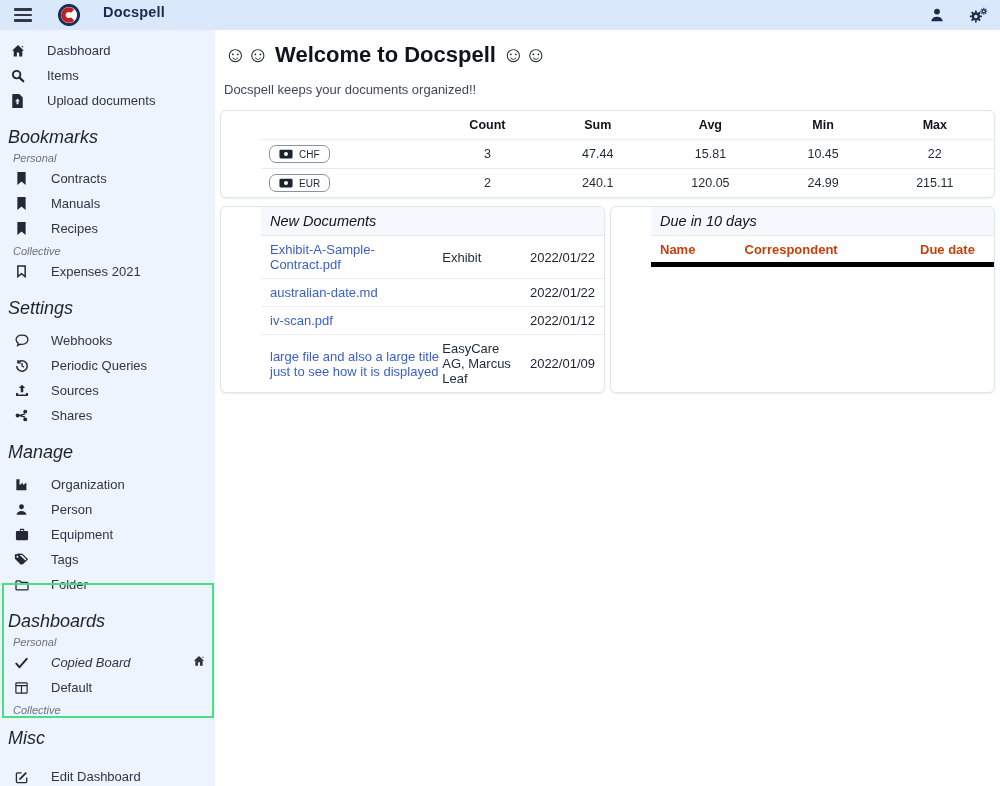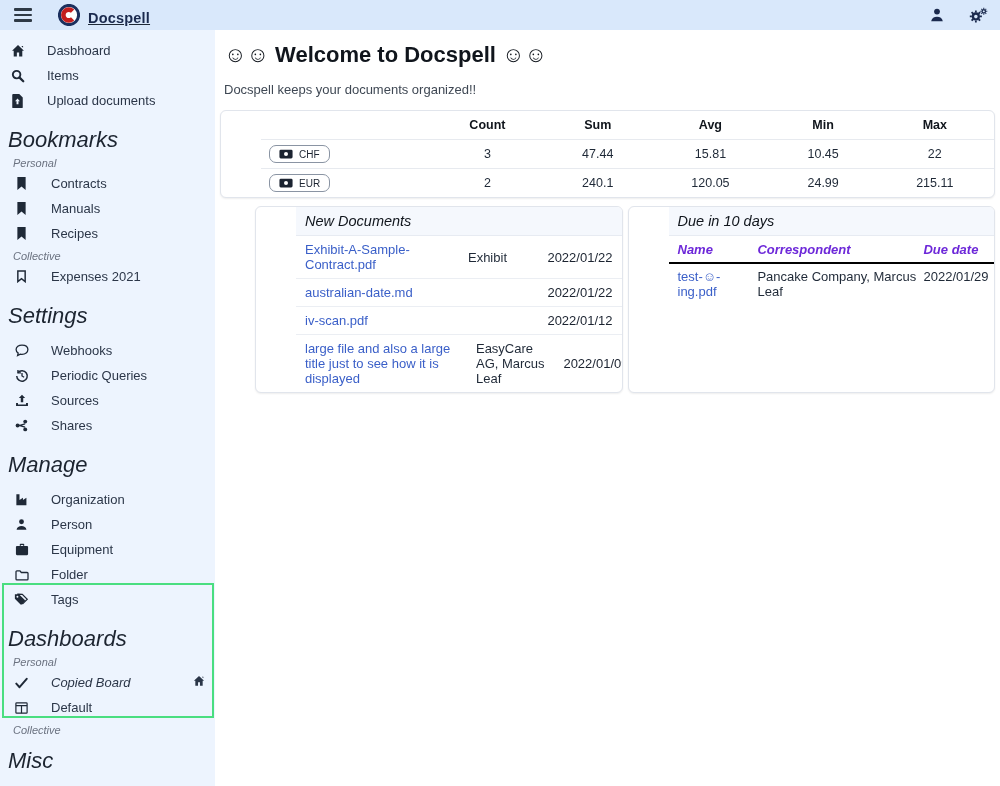--- a/index.html
+++ b/index.html
@@ -6,34 +6,34 @@
   html,body { width:1000px; height:786px; overflow:hidden;
     font-family:"Liberation Sans","DejaVu Sans",sans-serif;
     background:#ffffff; color:#1f2937; }
 
   
   .topbar { position:absolute; left:0; top:0; width:1000px; height:30px;
     background:#d9e8fb; display:flex; align-items:center; padding:0 12px; z-index:10; }
   .hamburger { width:18px; height:14px; display:flex; flex-direction:column;
     justify-content:space-between; cursor:pointer; margin-left:2px; }
   .hamburger span { display:block; height:2.6px; background:#2f3a46; border-radius:1px; }
-  .logo { margin-left:26px; display:flex; align-items:flex-end; gap:8px;text-decoration:underline; }
+  .logo { margin-left:26px; display:flex; align-items:flex-start; gap:23px; }
   .logo-title { font-weight:bold; font-size:14.5px; color:#1b2a4e; letter-spacing:.2px; }
   .topbar-right { margin-left:auto; display:flex; align-items:center; gap:24px; color:#1b2a4e; }
   .topbar-right .tb-icon { cursor:pointer; display:flex; align-items:center; }
 
   
   .sidebar { position:absolute; left:0; top:30px; width:215px; height:756px;
     background:#edf4fe; padding-top:8px; color:#2b3648; z-index:1; }
   .side-item { display:flex; align-items:center; gap:22px; padding:5px 10px 5px 10px;
     font-size:13px; cursor:pointer; position:relative; }
   .side-item .icn { width:15px; height:15px; flex:0 0 15px; display:flex;
     align-items:center; justify-content:center; color:#1f2937; }
   .side-item.indent { padding-left:14px; }
-  .side-header { font-style:italic; font-size:22px; color:#1c2430; margin:14px 0 3px 8px; }
+  .side-header { font-style:italic; font-size:18px; color:#1c2430; margin:14px 0 3px 8px; }
   .side-sublabel { font-style:italic; font-size:11px; color:#6b7280; margin:4px 0 2px 13px; }
   .side-item .trail { margin-left:auto; color:#2b3648; }
   .italic-label { font-style:italic; }
   .sep-gap { height:6px; }
 
   .green-box { position:absolute; left:2px; top:553px; width:212px; height:135px;
     border:2.5px solid #4ade80; z-index:5; pointer-events:none; }
 
   
   .main { position:absolute; left:215px; top:30px; width:785px; height:632px;
@@ -47,34 +47,34 @@
   .stats-panel { margin-top:13px; }
   table.stats { width:100%; border-collapse:collapse; font-size:12.5px; }
   table.stats th { font-weight:bold; color:#10151c; text-align:center; padding:7px 8px; }
   table.stats td { text-align:center; padding:5px 8px; color:#1f2937; border-top:1px solid #e7eaef; }
   table.stats th:first-child, table.stats td:first-child { text-align:left; width:23%; padding-left:8px; }
   .cur-badge { display:inline-flex; align-items:center; gap:6px; border:1px solid #8a94a3;
     border-radius:7px; padding:2.5px 9px; font-size:10px; color:#1b2330; background:#fff;
     cursor:pointer; font-weight:500; }
   .cur-badge svg { display:block; }
 
-  .panels-row { display:flex; gap:5px; margin-top:8px; align-items:stretch;margin-left:35px; }
+  .panels-row { display:flex; gap:5px; margin-top:8px; align-items:stretch; }
   .panels-row .panel { flex:1; }
   .panel-header { font-style:italic; font-size:14.5px; color:#10151c;
     background:#f5f8fd; padding:6px 9px; border-bottom:1px solid #e7ebf2; }
 
   .nd-row { display:grid; grid-template-columns:53% 25% 22%; align-items:center;
     padding:6px 9px; font-size:13px; border-bottom:1px solid #ebeef3; }
-  .nd-row:last-child { border-bottom:none;gap:8px; }
+  .nd-row:last-child { border-bottom:none; }
   .nd-name a { color:#3a5fc8; text-decoration:none; cursor:pointer; }
   .nd-info { color:#1f2937; }
   .nd-date { text-align:right; color:#1b2330; }
 
   .due-head, .due-row { display:grid; grid-template-columns:26% 54% 20%; padding:5px 9px; font-size:13px; }
-  .due-head { font-weight:bold; color:#6d28d9; border-bottom:2px solid #000000; padding-top:6px;font-style:italic; }
+  .due-head { font-weight:bold; color:#c2410c; border-bottom:5px solid #000000; padding-top:6px; }
   .due-row a { color:#3a5fc8; text-decoration:none; cursor:pointer; }
   .due-corr { color:#1f2937; }
 </style>
 </head>
 <body>
 
 <svg width="0" height="0" style="position:absolute">
   <defs>
     <g id="gearshape" stroke="currentColor" stroke-width="1.9" fill="none">
       <circle r="3.1" stroke-width="2.5"></circle>
@@ -243,35 +243,35 @@
     <span class="icn">
       <svg width="14" height="13" viewBox="0 0 16 15" fill="currentColor">
           <path d="M5.4 3.2V1.8a1 1 0 0 1 1-1h3.2a1 1 0 0 1 1 1v1.4h-1.5v-1H6.9v1z"></path>
           <rect x="1" y="3.4" width="14" height="10.6" rx="1.2"></rect>
         </svg>
     </span>
     <span>Equipment</span>
   </div>
   <div class="side-item indent">
     <span class="icn">
-      <svg width="14" height="12" viewBox="0 0 16 14" fill="none" stroke="currentColor" stroke-width="1.5">
-          <path d="M1 3.2a1 1 0 0 1 1-1h3.6l1.6 1.9H14a1 1 0 0 1 1 1v6.7a1 1 0 0 1-1 1H2a1 1 0 0 1-1-1z"></path>
-        </svg>
-    </span>
-    <span>Folder</span>
-  </div>
-  <div class="side-item indent">
-    <span class="icn">
       <svg width="15" height="13" viewBox="0 0 17 14" fill="currentColor">
           <path d="m4.4 1 5 .1 5.6 5.6-5 5-5.7-5.7z" fill="none" stroke="currentColor" stroke-width="1.4"></path>
           <path d="M1 1h4.6L12 7.4a1.3 1.3 0 0 1 0 1.9l-3 3a1.3 1.3 0 0 1-1.9 0L1 6.2z"></path>
           <circle cx="3.9" cy="3.9" r="1.1" fill="#edf4fe"></circle>
         </svg>
     </span>
     <span>Tags</span>
+  </div>
+  <div class="side-item indent">
+    <span class="icn">
+      <svg width="14" height="12" viewBox="0 0 16 14" fill="none" stroke="currentColor" stroke-width="1.5">
+          <path d="M1 3.2a1 1 0 0 1 1-1h3.6l1.6 1.9H14a1 1 0 0 1 1 1v6.7a1 1 0 0 1-1 1H2a1 1 0 0 1-1-1z"></path>
+        </svg>
+    </span>
+    <span>Folder</span>
   </div>
 
   <div class="side-header">Dashboards</div>
   <div class="side-sublabel">Personal</div>
 
   <div class="side-item indent">
     <span class="icn">
       <svg width="13" height="12" viewBox="0 0 16 14" fill="none" stroke="currentColor" stroke-width="2.4" stroke-linecap="round" stroke-linejoin="round">
           <path d="m1.6 7.8 4 4.4L14.4 1.8"></path>
         </svg>
@@ -399,20 +399,15 @@
       </div>
     </div>
 
     <div class="panel">
       <div class="panel-header">Due in 10 days</div>
       <div class="due-head">
         <span>Name</span>
         <span>Correspondent</span>
         <span>Due date</span>
       </div>
-      <div class="due-row">
-        <span><a>test-☺-ing.pdf</a></span>
-        <span class="due-corr">Pancake Company, Marcus Leaf</span>
-        <span>2022/01/29</span>
-      </div>
     </div>
   </div>
 </main>
 
 </body></html>

